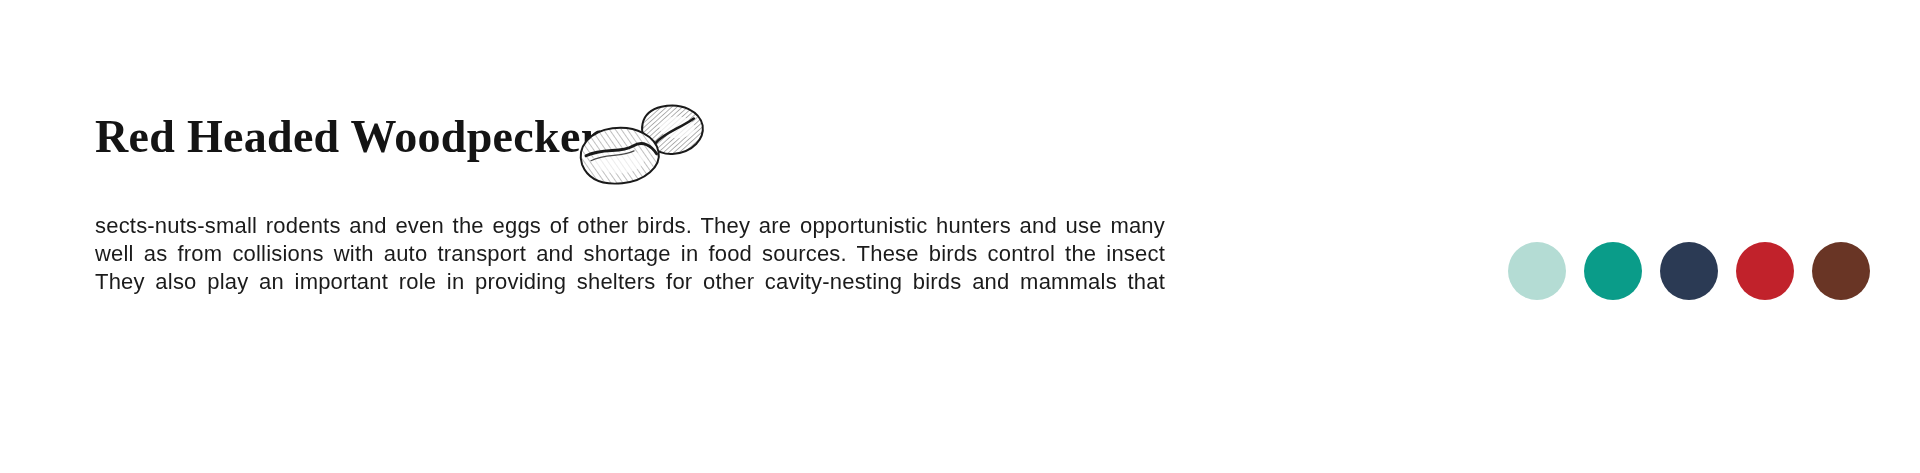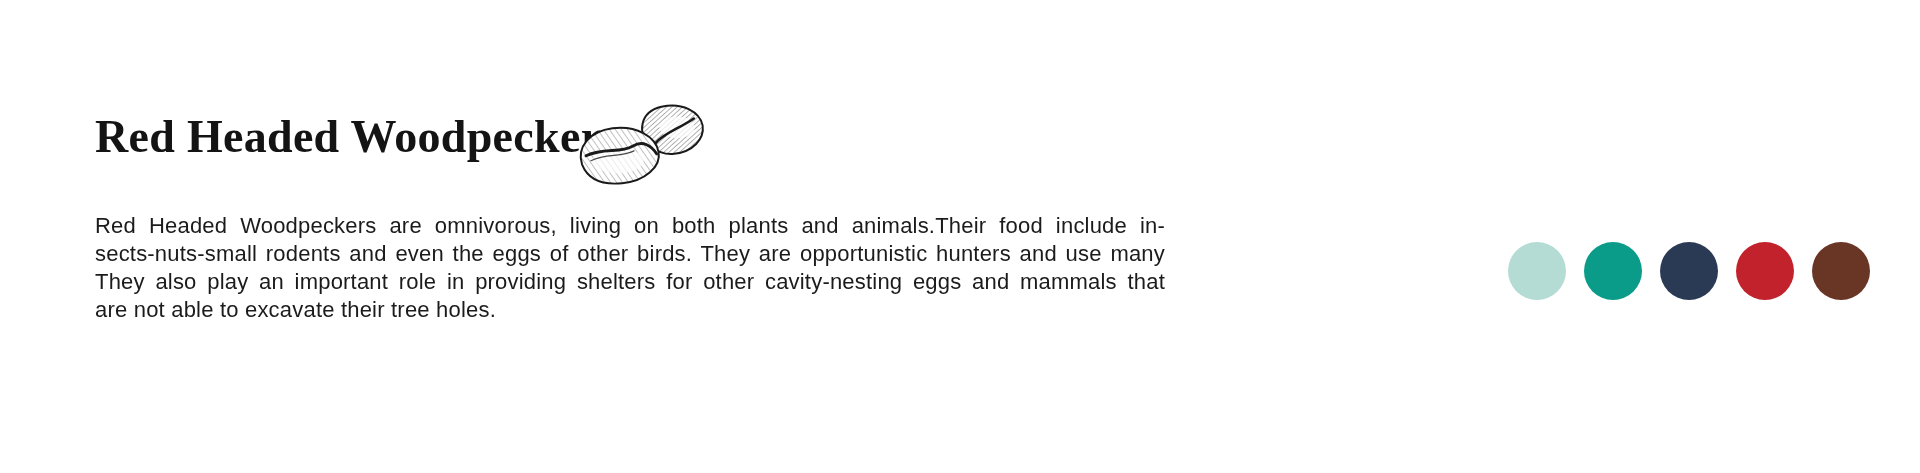--- a/index.html
+++ b/index.html
@@ -87,24 +87,23 @@
     <g>
       <path d="M15,70 C9,52 23,36 46,33 C70,30 90,41 93,57 C96,72 79,87 56,89 C36,91 21,85 15,70 Z" fill="#ffffff" stroke="#1a1a1a" stroke-width="2"></path>
       <path d="M15,70 C9,52 23,36 46,33 C70,30 90,41 93,57 C96,72 79,87 56,89 C36,91 21,85 15,70 Z" fill="url(#hatch2)" opacity="0.7"></path>
       <ellipse cx="52" cy="66" rx="26" ry="13" fill="#ffffff" opacity="0.7"></ellipse>
       <path d="M19,61 C38,52 53,59 67,51 C77,45 86,51 91,59" fill="none" stroke="#1a1a1a" stroke-width="3" stroke-linecap="round"></path>
       <path d="M24,66 C40,58 54,63 68,56" fill="none" stroke="#1a1a1a" stroke-width="1.2" stroke-linecap="round" opacity="0.8"></path>
     </g>
   </svg>
 
   <div class="paragraph">
-    <div class="pline">Red Headed Woodpeckers are omnivorous, living on both plants and animals.Their food include in-</div>
     <div class="pline">sects-nuts-small rodents and even the eggs of other birds. They are opportunistic hunters and use many</div>
-    <div class="pline">They also play an important role in providing shelters for other cavity-nesting eggs and mammals that</div>
-    <div class="pline last">are not able to excavate their tree holes.</div>
+    <div class="pline">well as from collisions with auto transport and shortage in food sources. These birds control the insect</div>
+    <div class="pline">They also play an important role in providing shelters for other cavity-nesting birds and mammals that</div>
   </div>
 
   <div class="palette">
     <div class="swatch" style="background: rgb(180, 220, 212);"></div>
     <div class="swatch" style="background: rgb(10, 156, 137);"></div>
     <div class="swatch" style="background: rgb(43, 58, 84);"></div>
     <div class="swatch" style="background: rgb(193, 34, 43);"></div>
     <div class="swatch" style="background: rgb(105, 53, 37);"></div>
   </div>
 

